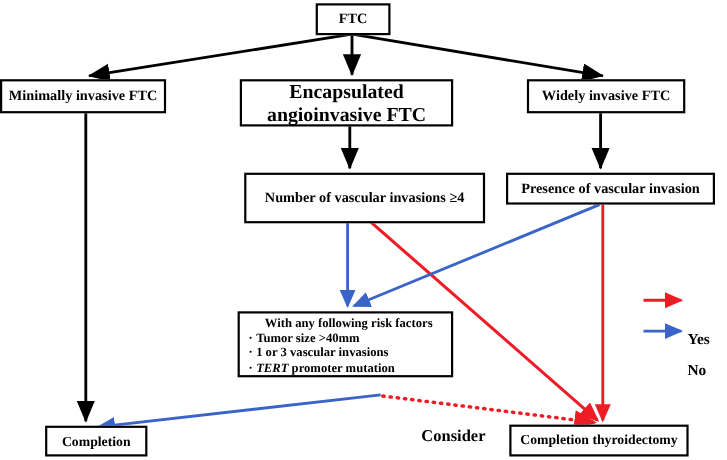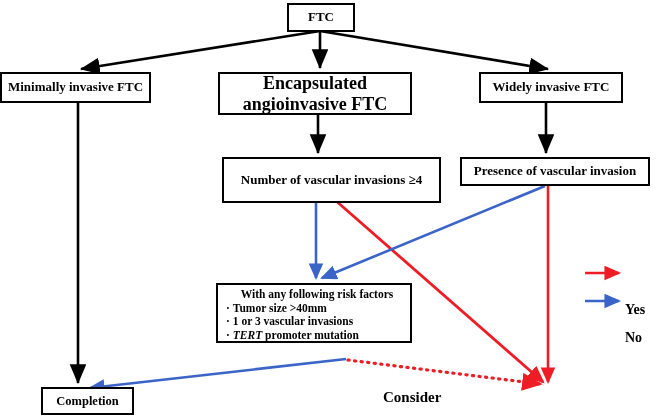--- a/index.html
+++ b/index.html
@@ -176,20 +176,23 @@
     <div class="rf-title">With any following risk factors</div>
     <div class="rf-item"><span class="bullet">·</span><span>Tumor size &gt;40mm</span></div>
     <div class="rf-item"><span class="bullet">·</span><span>1 or 3 vascular invasions</span></div>
     <div class="rf-item"><span class="bullet">·</span><i>TERT</i><span> promoter mutation</span></div>
   </div>
 
   <div class="node" style="left:41px; top:387px; width:93px; height:28px; font-size:12.5px;">
     <span>Completion</span>
   </div>
 
+  <div class="node" style="left:463px; top:386px; width:163px; height:29px; font-size:12.5px;">
+    <span>Completion thyroidectomy</span>
+  </div>
 
   <div class="consider-label" style="left:383px; top:373px;">Consider</div>
 
   <div class="legend-label" style="left:625px; top:265px;">Yes</div>
 
   <div class="legend-label" style="left:625px; top:293px;">No</div>
 
 </div>
 
 </body></html>

